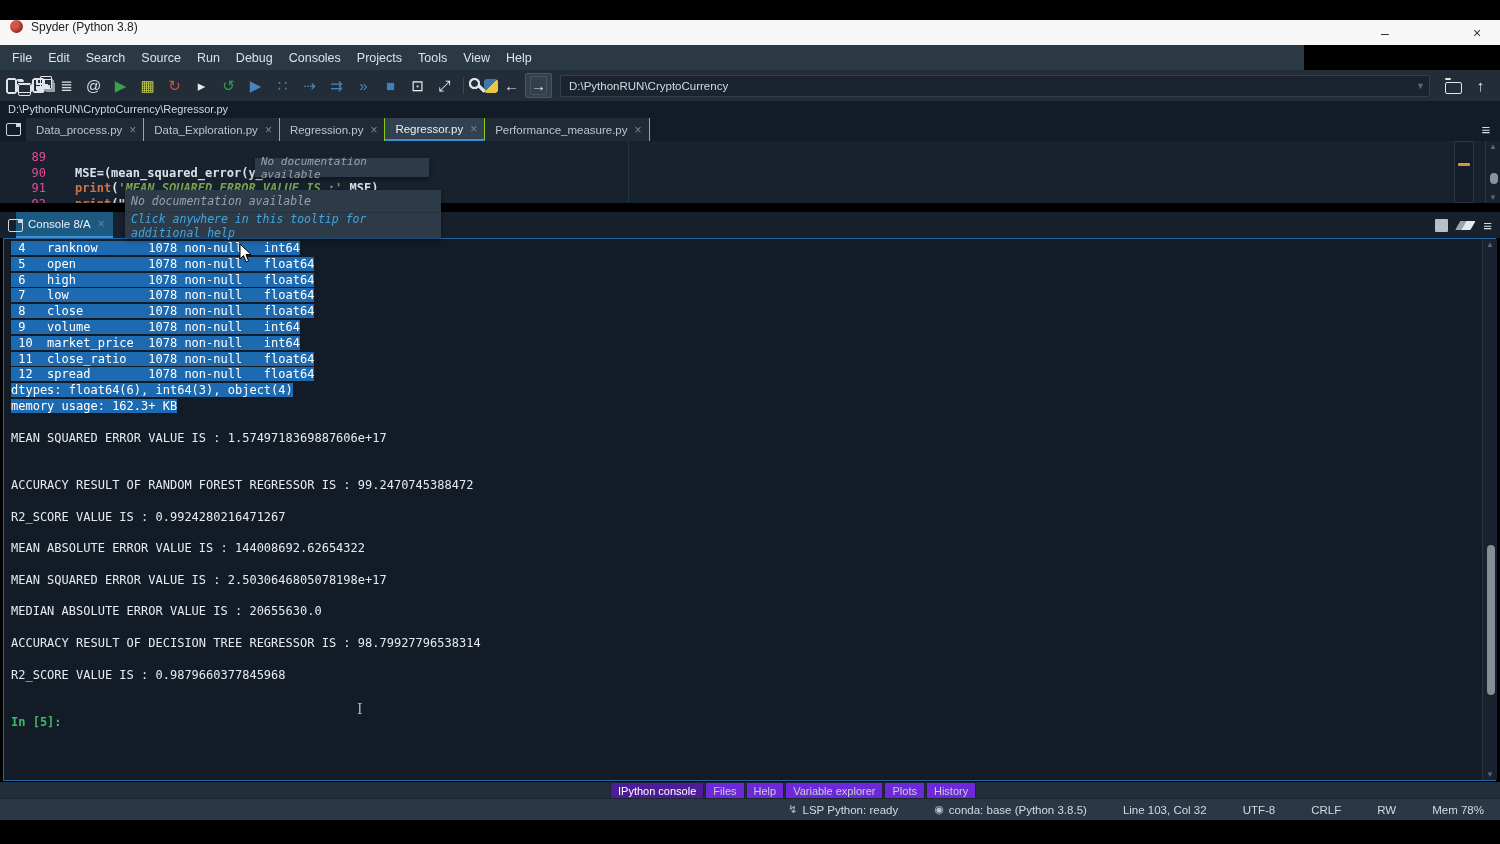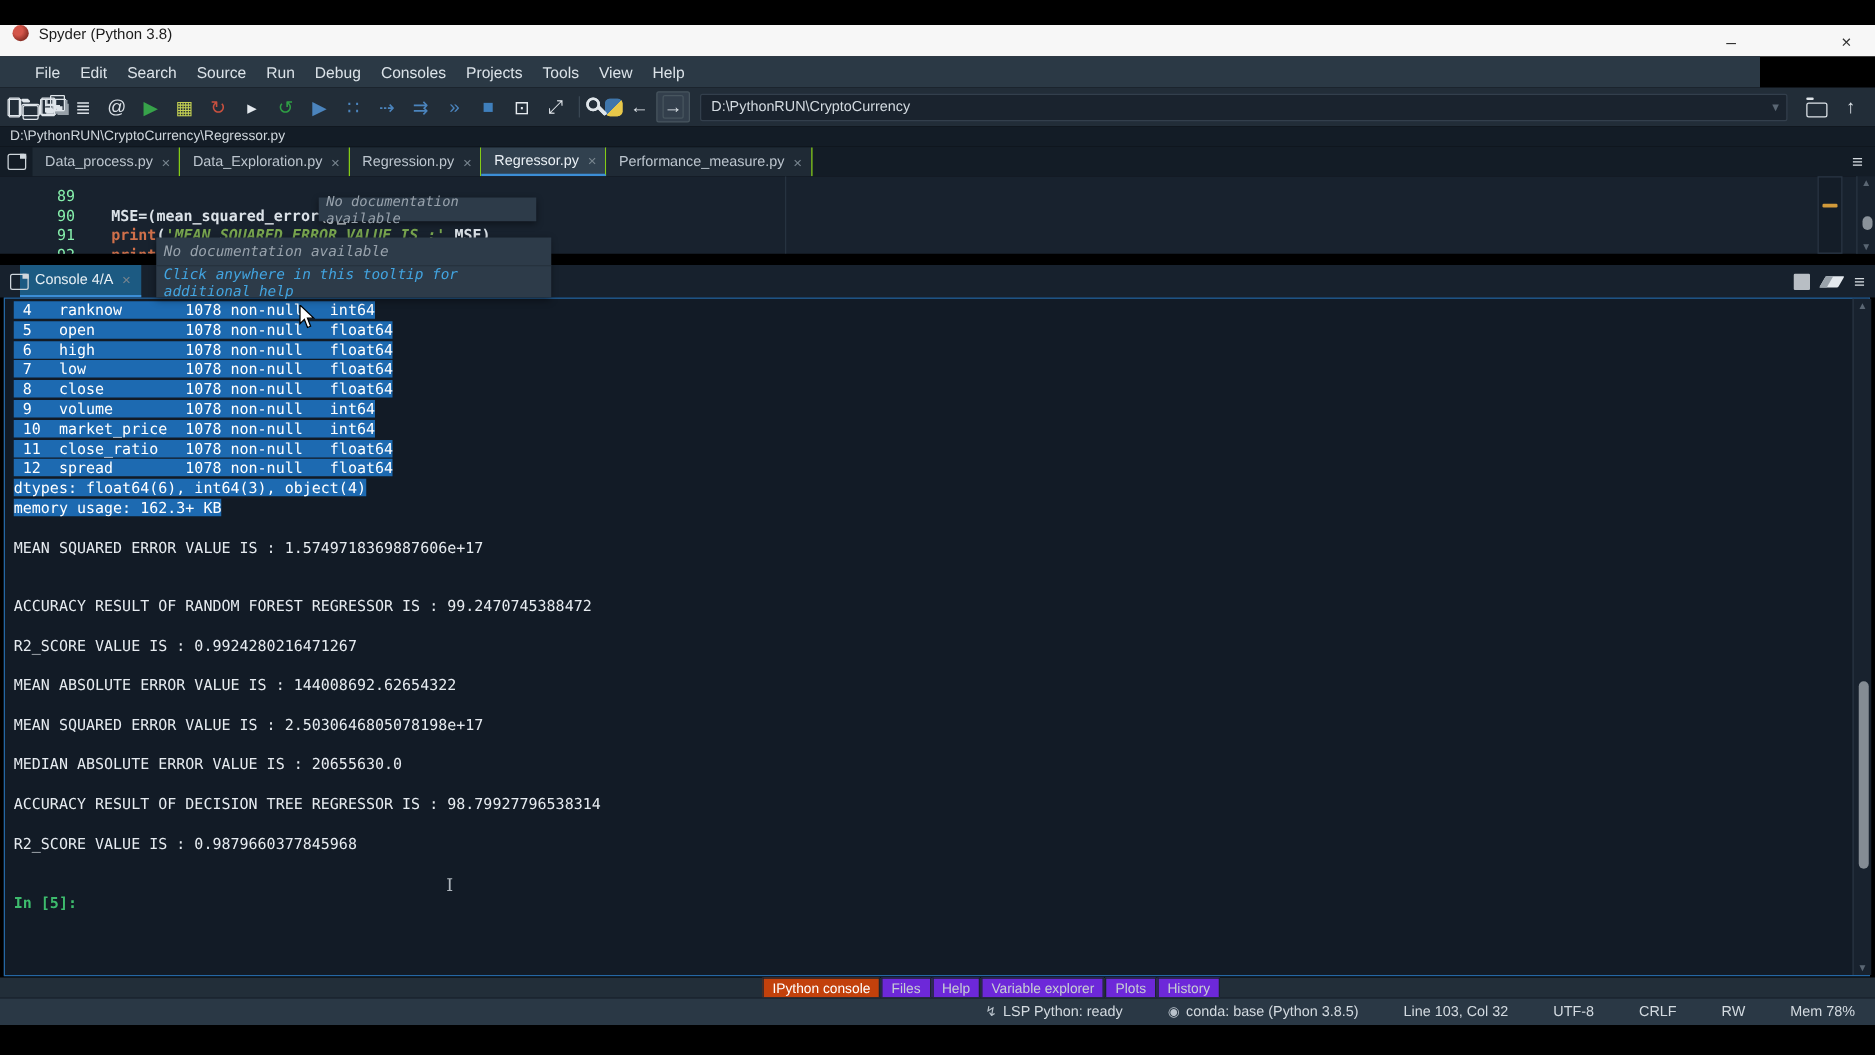--- a/index.html
+++ b/index.html
@@ -7,22 +7,22 @@
           font-family:"Liberation Sans",sans-serif;-webkit-font-smoothing:antialiased;}
   
   .titlebar{position:absolute;top:20px;left:0;width:1500px;height:25px;background:#f7f7f7;
             display:flex;align-items:flex-start;color:#1c1c1c;font-size:12px;}
   .applogo{width:13px;height:13px;border-radius:50%;margin:0 8px 0 10px;
            background:radial-gradient(circle at 35% 35%, #d4564a 0 30%, #8c2f26 70%);}
   .wincontrols{margin-left:auto;display:flex;height:100%;}
   .winbtn{width:46px;height:100%;display:flex;align-items:center;justify-content:center;
           color:#333;font-size:14px;}
   
-  .menubar{position:absolute;top:45px;left:0;width:1408px;height:25px;background:#2b3945;
-           display:flex;align-items:center;color:#dbe2e8;font-size:12.5px;padding-left:20px;box-sizing:border-box;}
+  .menubar{position:absolute;top:45px;left:0;width:1304px;height:25px;background:#2b3945;
+           display:flex;align-items:center;color:#dbe2e8;font-size:12.5px;padding-left:4px;box-sizing:border-box;}
   .menu-item{padding:3px 8px;}
   
   .toolbar{position:absolute;top:70px;left:0;width:1500px;height:31px;background:#222d38;
            display:flex;align-items:center;padding:0 6px;box-sizing:border-box;}
   .tbgroup{display:flex;align-items:center;}
   .tbi{width:27px;height:25px;display:flex;align-items:center;justify-content:center;
        font-size:15px;color:#dfe5ea;box-sizing:border-box;}
   .sep{width:1px !important;height:17px;background:#3a4753;margin:0 5px;}
   .boxed{background:#333f4c;border:1px solid #48565f;border-radius:2px;}
   .i-doc{width:11px;height:14px;border:1.5px solid #dfe5ea;border-radius:1px;}
@@ -54,21 +54,21 @@
         padding:0 7px 0 10px;font-size:11.5px;color:#bcc5ce;}
   .etab.active{background:#31414f;color:#eaf0f5;border-bottom:2px solid #3c8ed6;height:21px;}
   .tab-close{margin-left:7px;color:#78858f;font-size:12px;}
   .tabbar-menu{margin-left:auto;width:28px;display:flex;align-items:center;justify-content:center;
                color:#d5dbe0;font-size:15px;height:24px;}
   
   .editor{position:absolute;top:141px;left:0;width:1500px;height:62px;background:#18222e;overflow:hidden;
           font-family:"DejaVu Sans Mono",monospace;font-size:12px;font-weight:600;}
   .codeline{height:15.5px;line-height:15.5px;white-space:pre;display:flex;}
   .editor-pad{height:9px;}
-  .lnum{width:46px;text-align:right;color:#86efac;flex:none;font-weight:400;margin-left:14px;}
+  .lnum{width:46px;text-align:right;color:#ec4899;flex:none;font-weight:400;}
   .codetext{padding-left:29px;}
   .tok-plain{color:#dbe2e8;}
   .tok-kw{color:#d0704a;}
   .tok-str{color:#79a64f;font-style:italic;}
   .ruler{position:absolute;left:628px;top:0;bottom:0;width:1px;background:#263340;}
   .flagstrip{position:absolute;right:26px;top:141px;width:20px;height:62px;background:#141d28;border:1px solid #2a3644;box-sizing:border-box;}
   .flag-orange{position:absolute;right:30px;top:163px;width:12px;height:3px;background:#d29a3a;border-radius:1px;}
   .vscroll{position:absolute;width:15px;background:#18222e;border-left:1px solid #283542;box-sizing:border-box;}
   .vscroll .arr{position:absolute;left:0;width:100%;text-align:center;color:#5a6673;font-size:8px;}
   .ed-thumb{position:absolute;left:3.5px;top:32px;width:8px;height:11px;border-radius:4px;background:#8a929a;}
@@ -96,21 +96,21 @@
            font-family:"DejaVu Sans Mono",monospace;font-size:12px;color:#e6ebf0;}
   .cline{height:15.8px;line-height:15.8px;white-space:pre;padding-left:7px;}
   .ctext.sel{background:#1d6ab1;color:#fff;}
   .ctext.out{color:#e6ebf0;}
   .ctext.prompt{color:#3dbb6d;font-weight:bold;}
   .console-pad{height:2px;}
   
   .paneltabs{position:absolute;top:782px;left:0;width:1500px;height:16px;background:#222e39;display:flex;align-items:flex-end;}
   .ptab{height:15px;display:flex;align-items:center;padding:0 7px;font-size:11px;color:#c7ced4;
         background:#6d28d9;border:1px solid #1b242e;border-bottom:none;margin-right:1px;}
-  .ptab.active{background:#c2410c;color:#fff;}
+  .ptab.active{background:#4c1d95;color:#fff;}
   .ptab-spacer{width:610px;flex:none;}
   
   .statusbar{position:absolute;top:798px;left:0;width:1500px;height:22px;background:#2a3845;
              display:flex;align-items:center;justify-content:flex-end;gap:36px;color:#d3dae0;font-size:11.5px;
              padding-right:16px;box-sizing:border-box;border-top:1px solid #1b2530;}
   .sitem{display:flex;align-items:center;gap:5px;}
   .sicon{font-size:11px;color:#b9c2cb;}
   .sicon:empty{display:none;}
   
   .mouse-cursor{position:absolute;left:239px;top:244px;z-index:40;}
@@ -335,21 +335,21 @@
     <span class="arr" style="top:1px;">▲</span>
     <span class="ed-thumb"></span>
     <span class="arr" style="bottom:1px;">▼</span>
   </div>
 
   <div class="conheader">
     <span class="paneicon-wrap" style="position:absolute;left:2px;">
         <span class="paneicon"></span>
       </span>
     <div class="contab">
-      <span>Console 4/A</span>
+      <span>Console 8/A</span>
       <span class="tab-close">×</span>
     </div>
     <div class="conheader-icons">
       <span class="i-square"></span>
       <span class="i-eraser"></span>
       <span class="hamb">≡</span>
     </div>
   </div>
 
   <div class="console">

